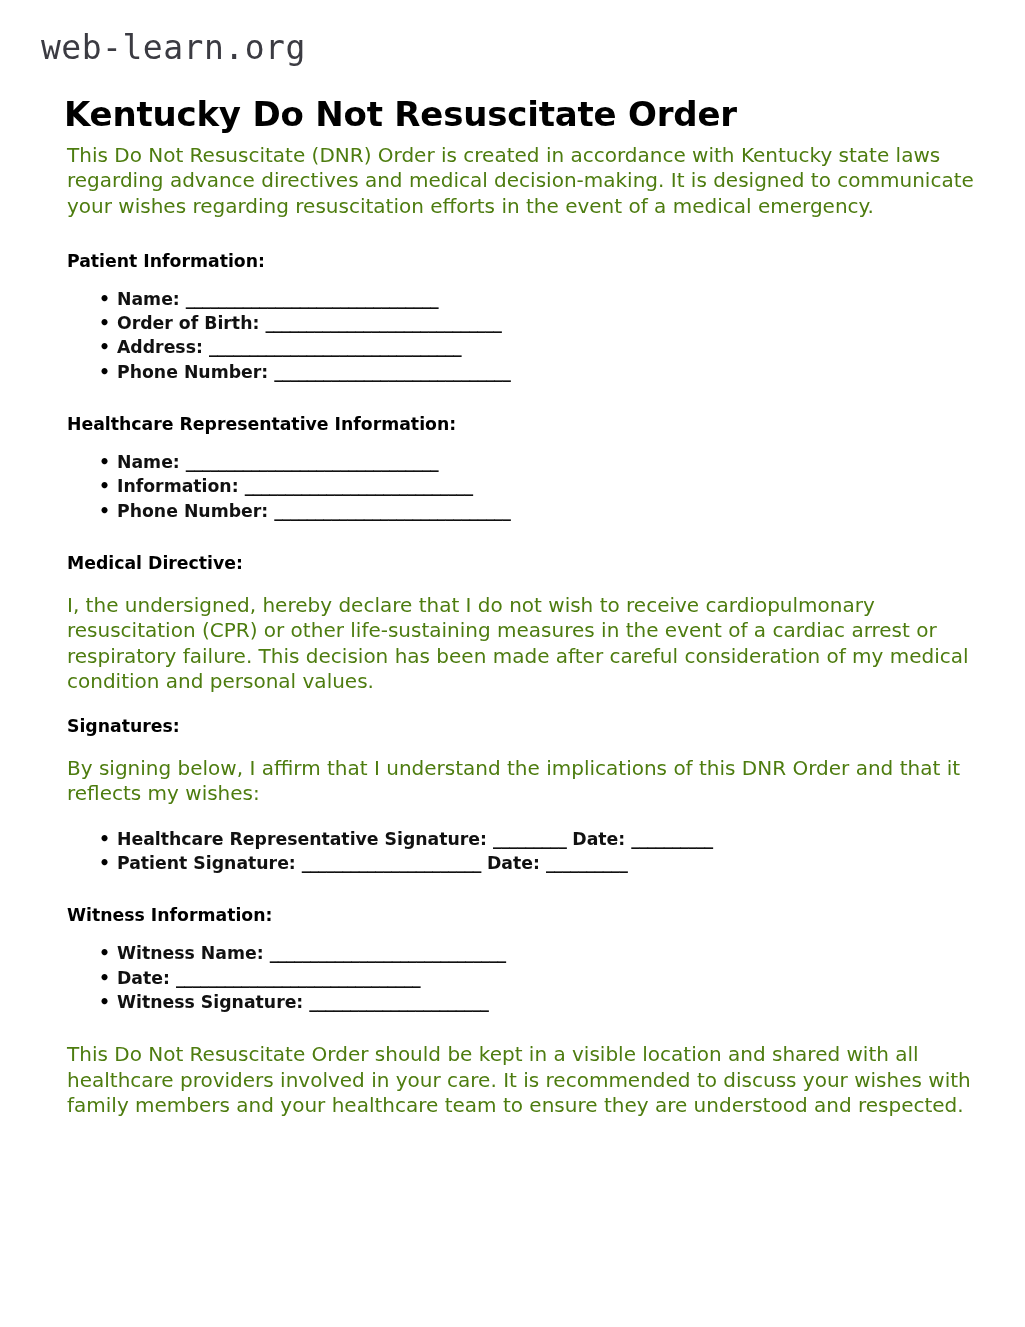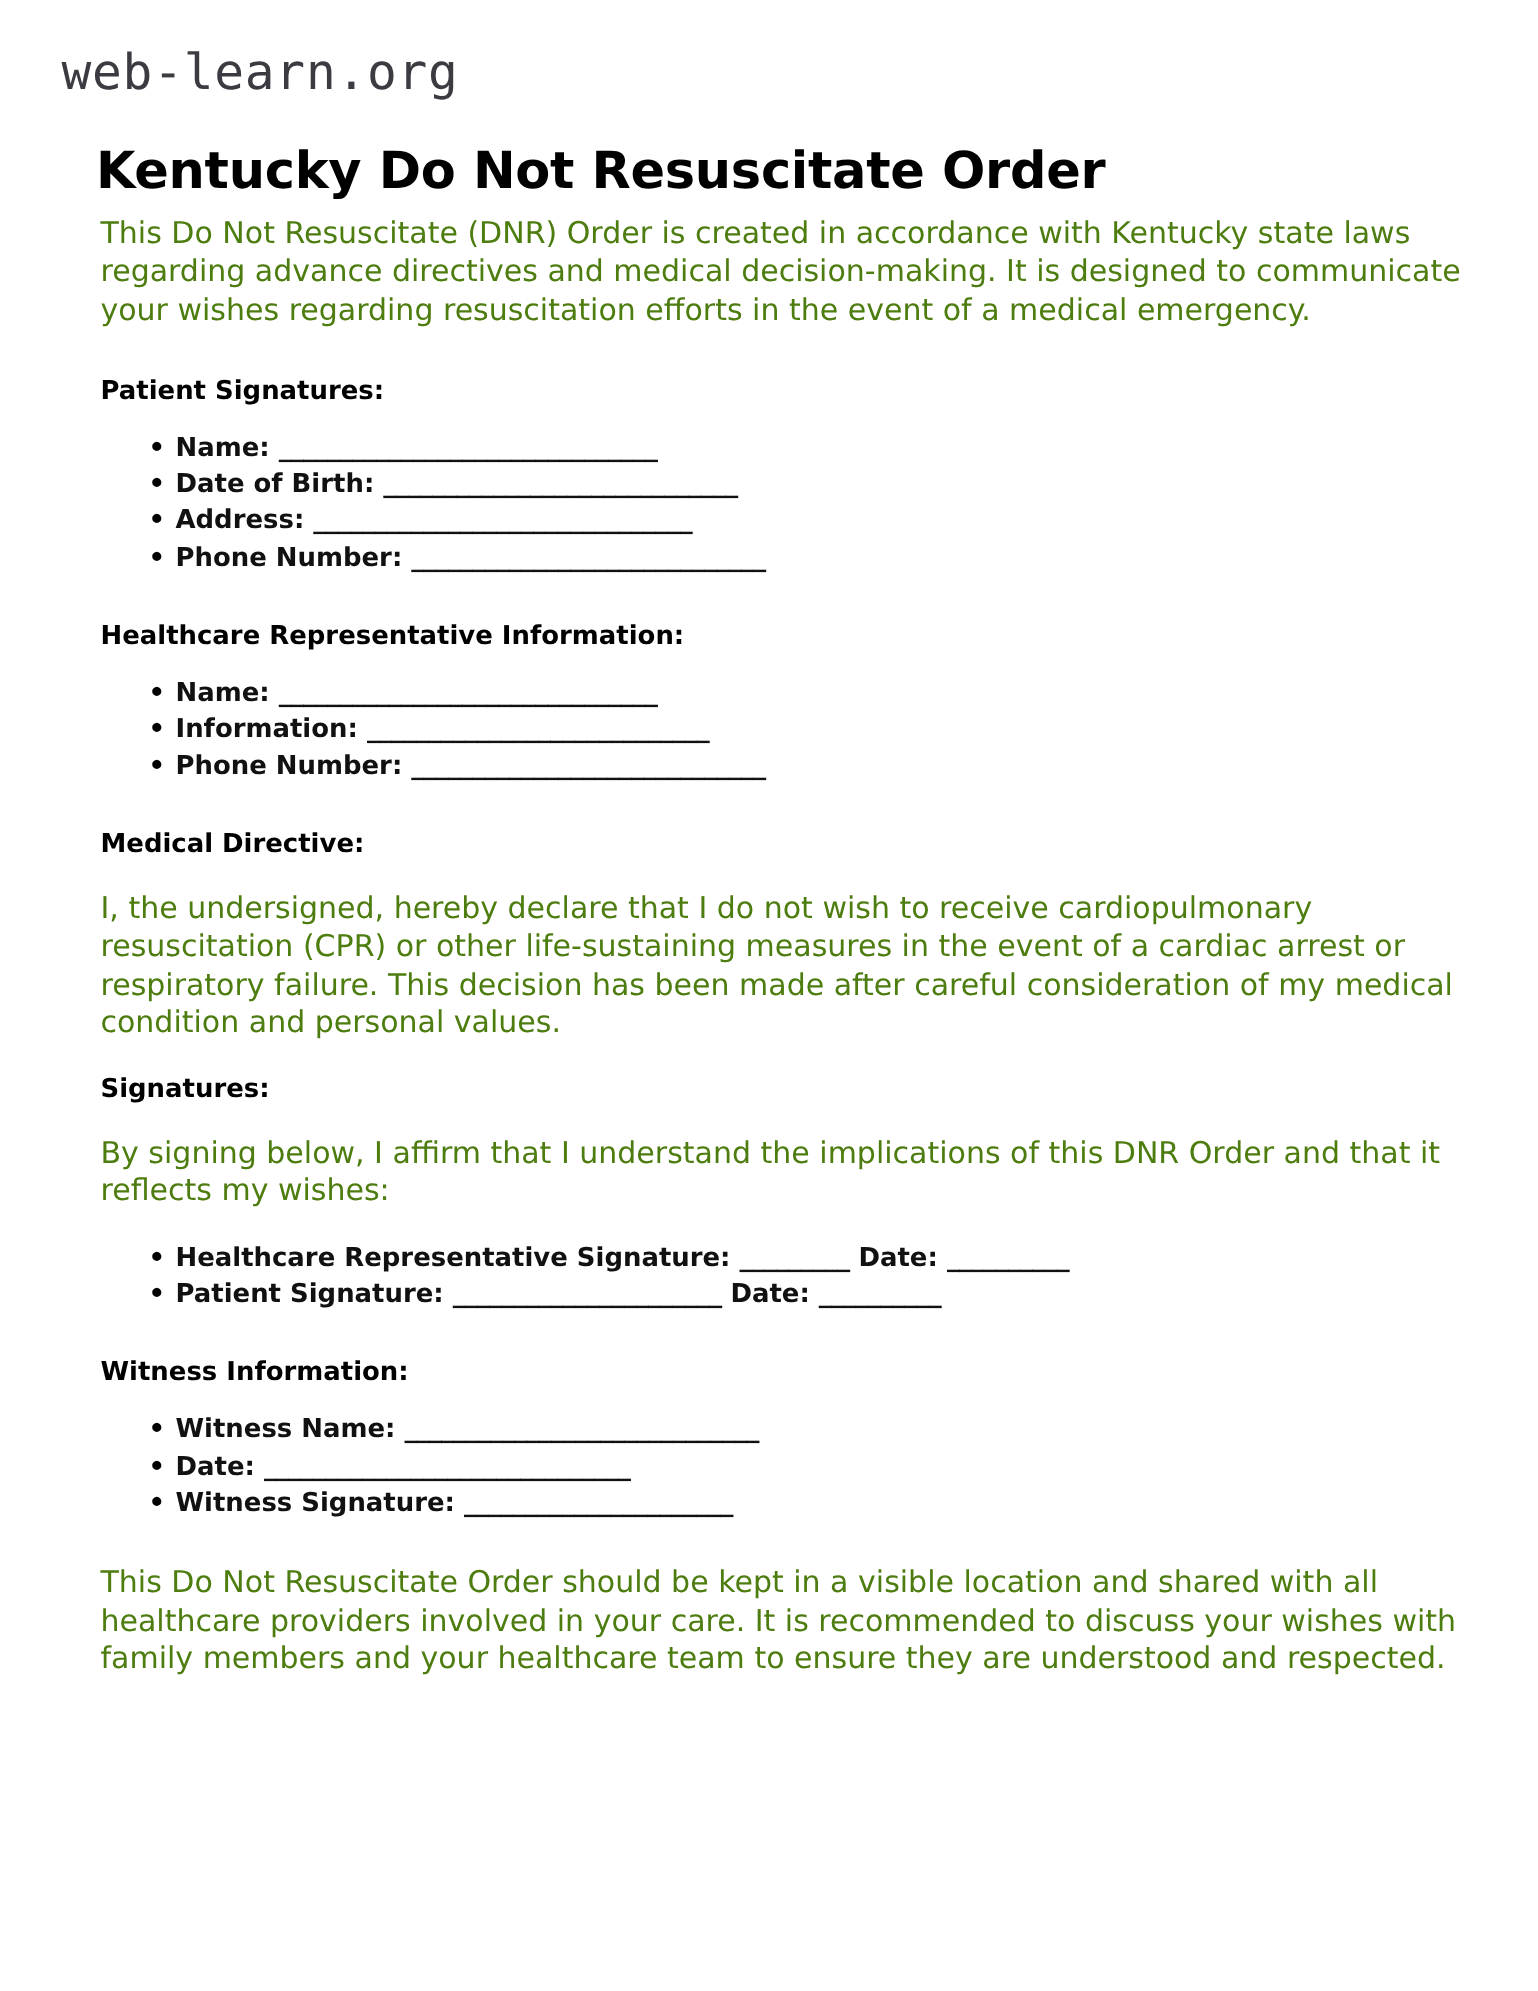--- a/index.html
+++ b/index.html
@@ -123,25 +123,25 @@
   <div class="site-logo">web-learn.org</div>
 
   <h1 class="doc-title">Kentucky Do Not Resuscitate Order</h1>
 
   <div class="content">
 
     <p class="para">This Do Not Resuscitate (DNR) Order is created in accordance with Kentucky state laws regarding advance directives and medical decision-making. It is designed to communicate your wishes regarding resuscitation efforts in the event of a medical emergency.</p>
 
     <div class="sp-intro"></div>
 
-    <h3 class="section">Patient Signatures:</h3>
+    <h3 class="section">Patient Information:</h3>
     <div class="sp-h-list"></div>
     <ul class="fields">
       <li><span>Name:</span> <span class="blank">_______________________________</span></li>
-      <li><span>Date of Birth:</span> <span class="blank">_____________________________</span></li>
+      <li><span>Order of Birth:</span> <span class="blank">_____________________________</span></li>
       <li><span>Address:</span> <span class="blank">_______________________________</span></li>
       <li><span>Phone Number:</span> <span class="blank">_____________________________</span></li>
     </ul>
 
     <div class="sp-list-h"></div>
 
     <h3 class="section">Healthcare Representative Information:</h3>
     <div class="sp-h-list"></div>
     <ul class="fields">
       <li><span>Name:</span> <span class="blank">_______________________________</span></li>

